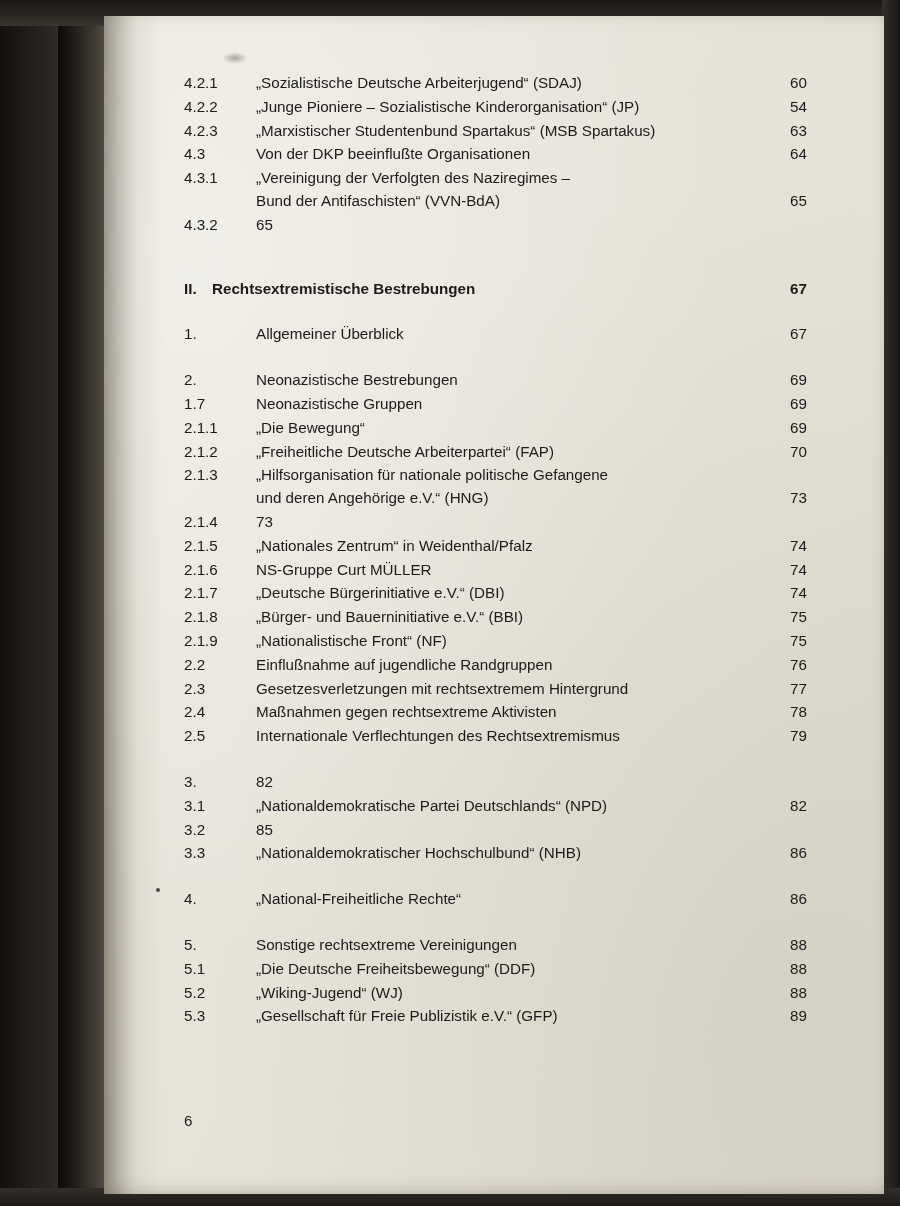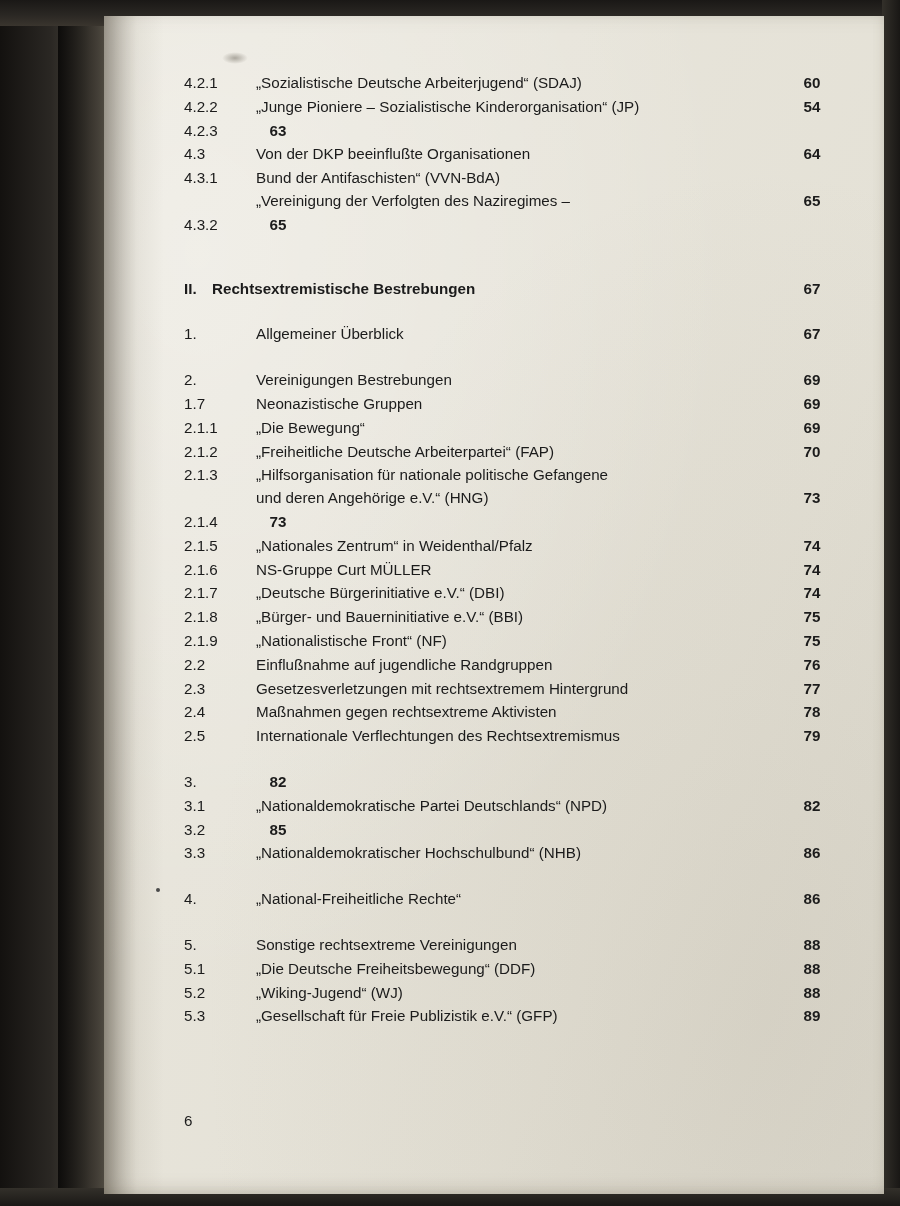--- a/index.html
+++ b/index.html
@@ -108,22 +108,21 @@
   .title {
     flex: 1 1 auto;
     padding-right: 10px;
   }
   .title .sub {
     display: block;
   }
   .pg {
     width: 44px;
     flex: 0 0 44px;
-    text-align: center;
-    font-weight: bold;
+    text-align: left;
   }
 
   .gap-lg { height: 40px; }
   .gap-md { height: 22px; }
 
   .section-head {
     font-weight: bold;
   }
   .section-head .num { width: 28px; flex: 0 0 28px; }
   .section-head .title { padding-left: 0; }
@@ -182,34 +181,37 @@
         </div>
         <div class="row">
           <div class="num">4.2.2</div>
           <div class="title">
             <span class="sub">„Junge Pioniere – Sozialistische Kinderorganisation“ (JP)</span>
           </div>
           <div class="pg">54</div>
         </div>
         <div class="row">
           <div class="num">4.2.3</div>
+          <div class="title">
+            <span class="sub">„Marxistischer Studentenbund Spartakus“ (MSB Spartakus)</span>
+          </div>
           <div class="pg">63</div>
         </div>
         <div class="row">
           <div class="num">4.3</div>
           <div class="title">
             <span class="sub">Von der DKP beeinflußte Organisationen</span>
           </div>
           <div class="pg">64</div>
         </div>
         <div class="row">
           <div class="num">4.3.1</div>
           <div class="title">
+            <span class="sub">„Vereinigung der Verfolgten des Naziregimes –</span>
             <span class="sub">Bund der Antifaschisten“ (VVN-BdA)</span>
-            <span class="sub">„Vereinigung der Verfolgten des Naziregimes –</span>
           </div>
           <div class="pg" style="align-self: flex-end;">65</div>
         </div>
         <div class="row">
           <div class="num">4.3.2</div>
           <div class="pg">65</div>
         </div>
         <div class="gap-lg"></div>
         <div class="row section-head">
           <div class="num">II.</div>
@@ -223,21 +225,21 @@
           <div class="num">1.</div>
           <div class="title">
             <span class="sub">Allgemeiner Überblick</span>
           </div>
           <div class="pg">67</div>
         </div>
         <div class="gap-md"></div>
         <div class="row">
           <div class="num">2.</div>
           <div class="title">
-            <span class="sub">Vereinigungen Bestrebungen</span>
+            <span class="sub">Neonazistische Bestrebungen</span>
           </div>
           <div class="pg">69</div>
         </div>
         <div class="row">
           <div class="num">1.7</div>
           <div class="title">
             <span class="sub">Neonazistische Gruppen</span>
           </div>
           <div class="pg">69</div>
         </div>

